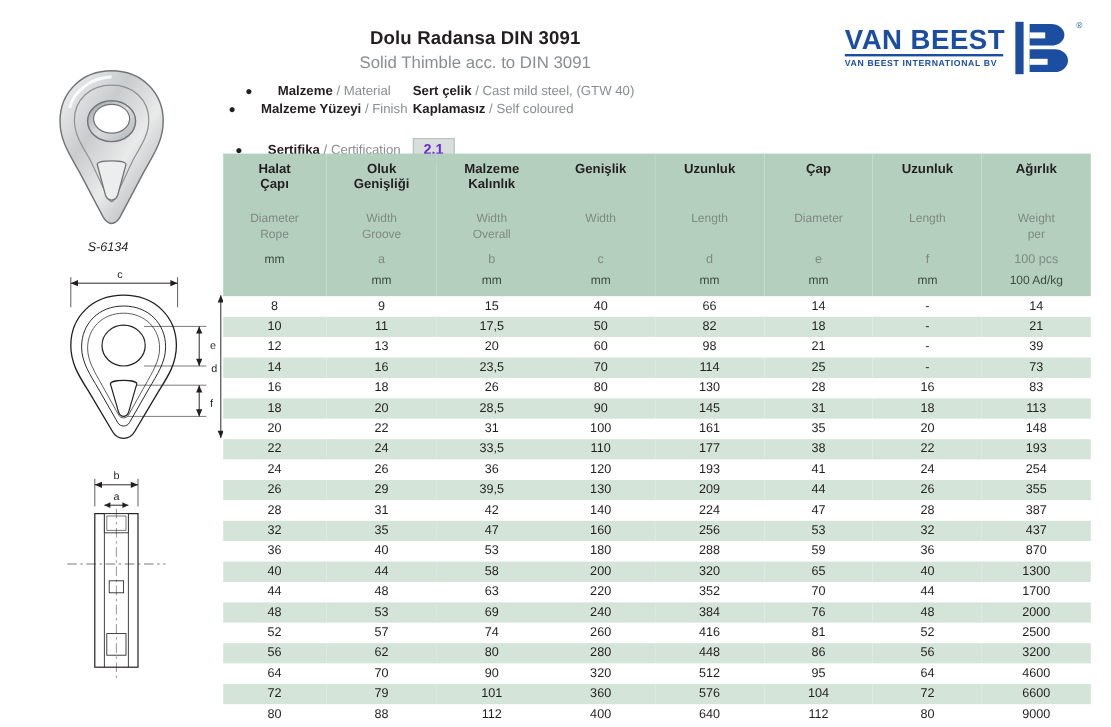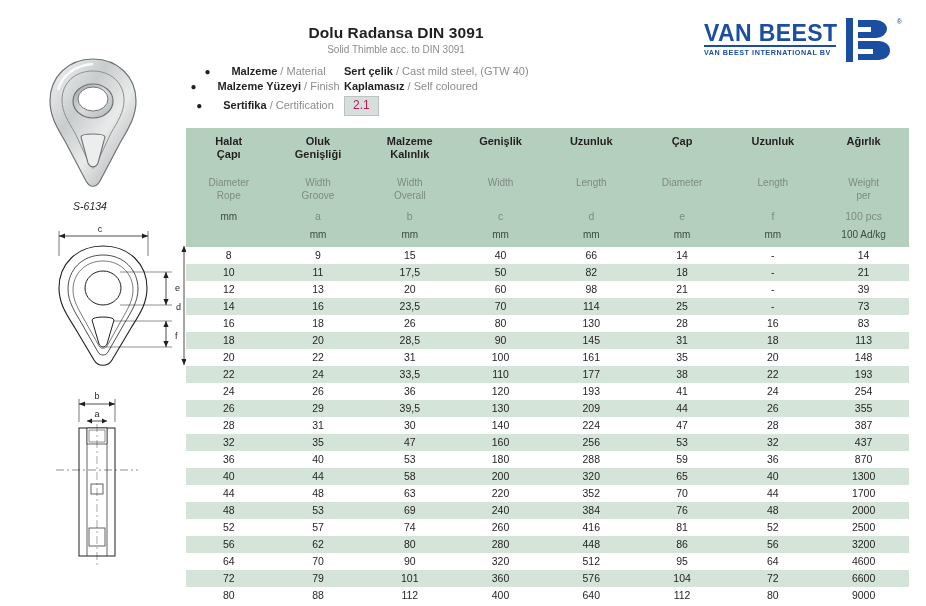--- a/index.html
+++ b/index.html
@@ -30,21 +30,21 @@
     width: 420px;
     text-align: center;
   }
   .title-tr {
     font-size: 15.5px;
     font-weight: bold;
     color: #231f20;
     letter-spacing: 0.1px;
   }
   .title-en {
-    font-size: 10px;
+    font-size: 14px;
     color: #8a8d8f;
     margin-top: 2px;
   }
   .spec-list {
     margin-top: 9px;
   }
   .spec-row {
     display: flex;
     align-items: baseline;
     font-size: 11px;
@@ -78,24 +78,24 @@
   .bullet {
     color: #231f20;
     margin-right: 3px;
     font-size: 10px;
   }
   .cert-badge {
     display: inline-block;
     background: #d7dedb;
     border: 1px solid #b9c4bf;
     font-size: 12px;
-    font-weight: normal;
-    color: #be185d;
+    font-weight: bold;
+    color: #6d28d9;
     padding: 2px 8px 3px 8px;
-    margin-top: 2px;
+    margin-top: 16px;
     line-height: 13px;
   }
 
   
   .logo {
     position: absolute;
     right: 26px;
     top: 18px;
     width: 196px;
     height: 48px;
@@ -568,21 +568,21 @@
           <td>39,5</td>
           <td>130</td>
           <td>209</td>
           <td>44</td>
           <td>26</td>
           <td>355</td>
         </tr>
         <tr class="odd">
           <td>28</td>
           <td>31</td>
-          <td>30</td>
+          <td>42</td>
           <td>140</td>
           <td>224</td>
           <td>47</td>
           <td>28</td>
           <td>387</td>
         </tr>
         <tr class="even">
           <td>32</td>
           <td>35</td>
           <td>47</td>

